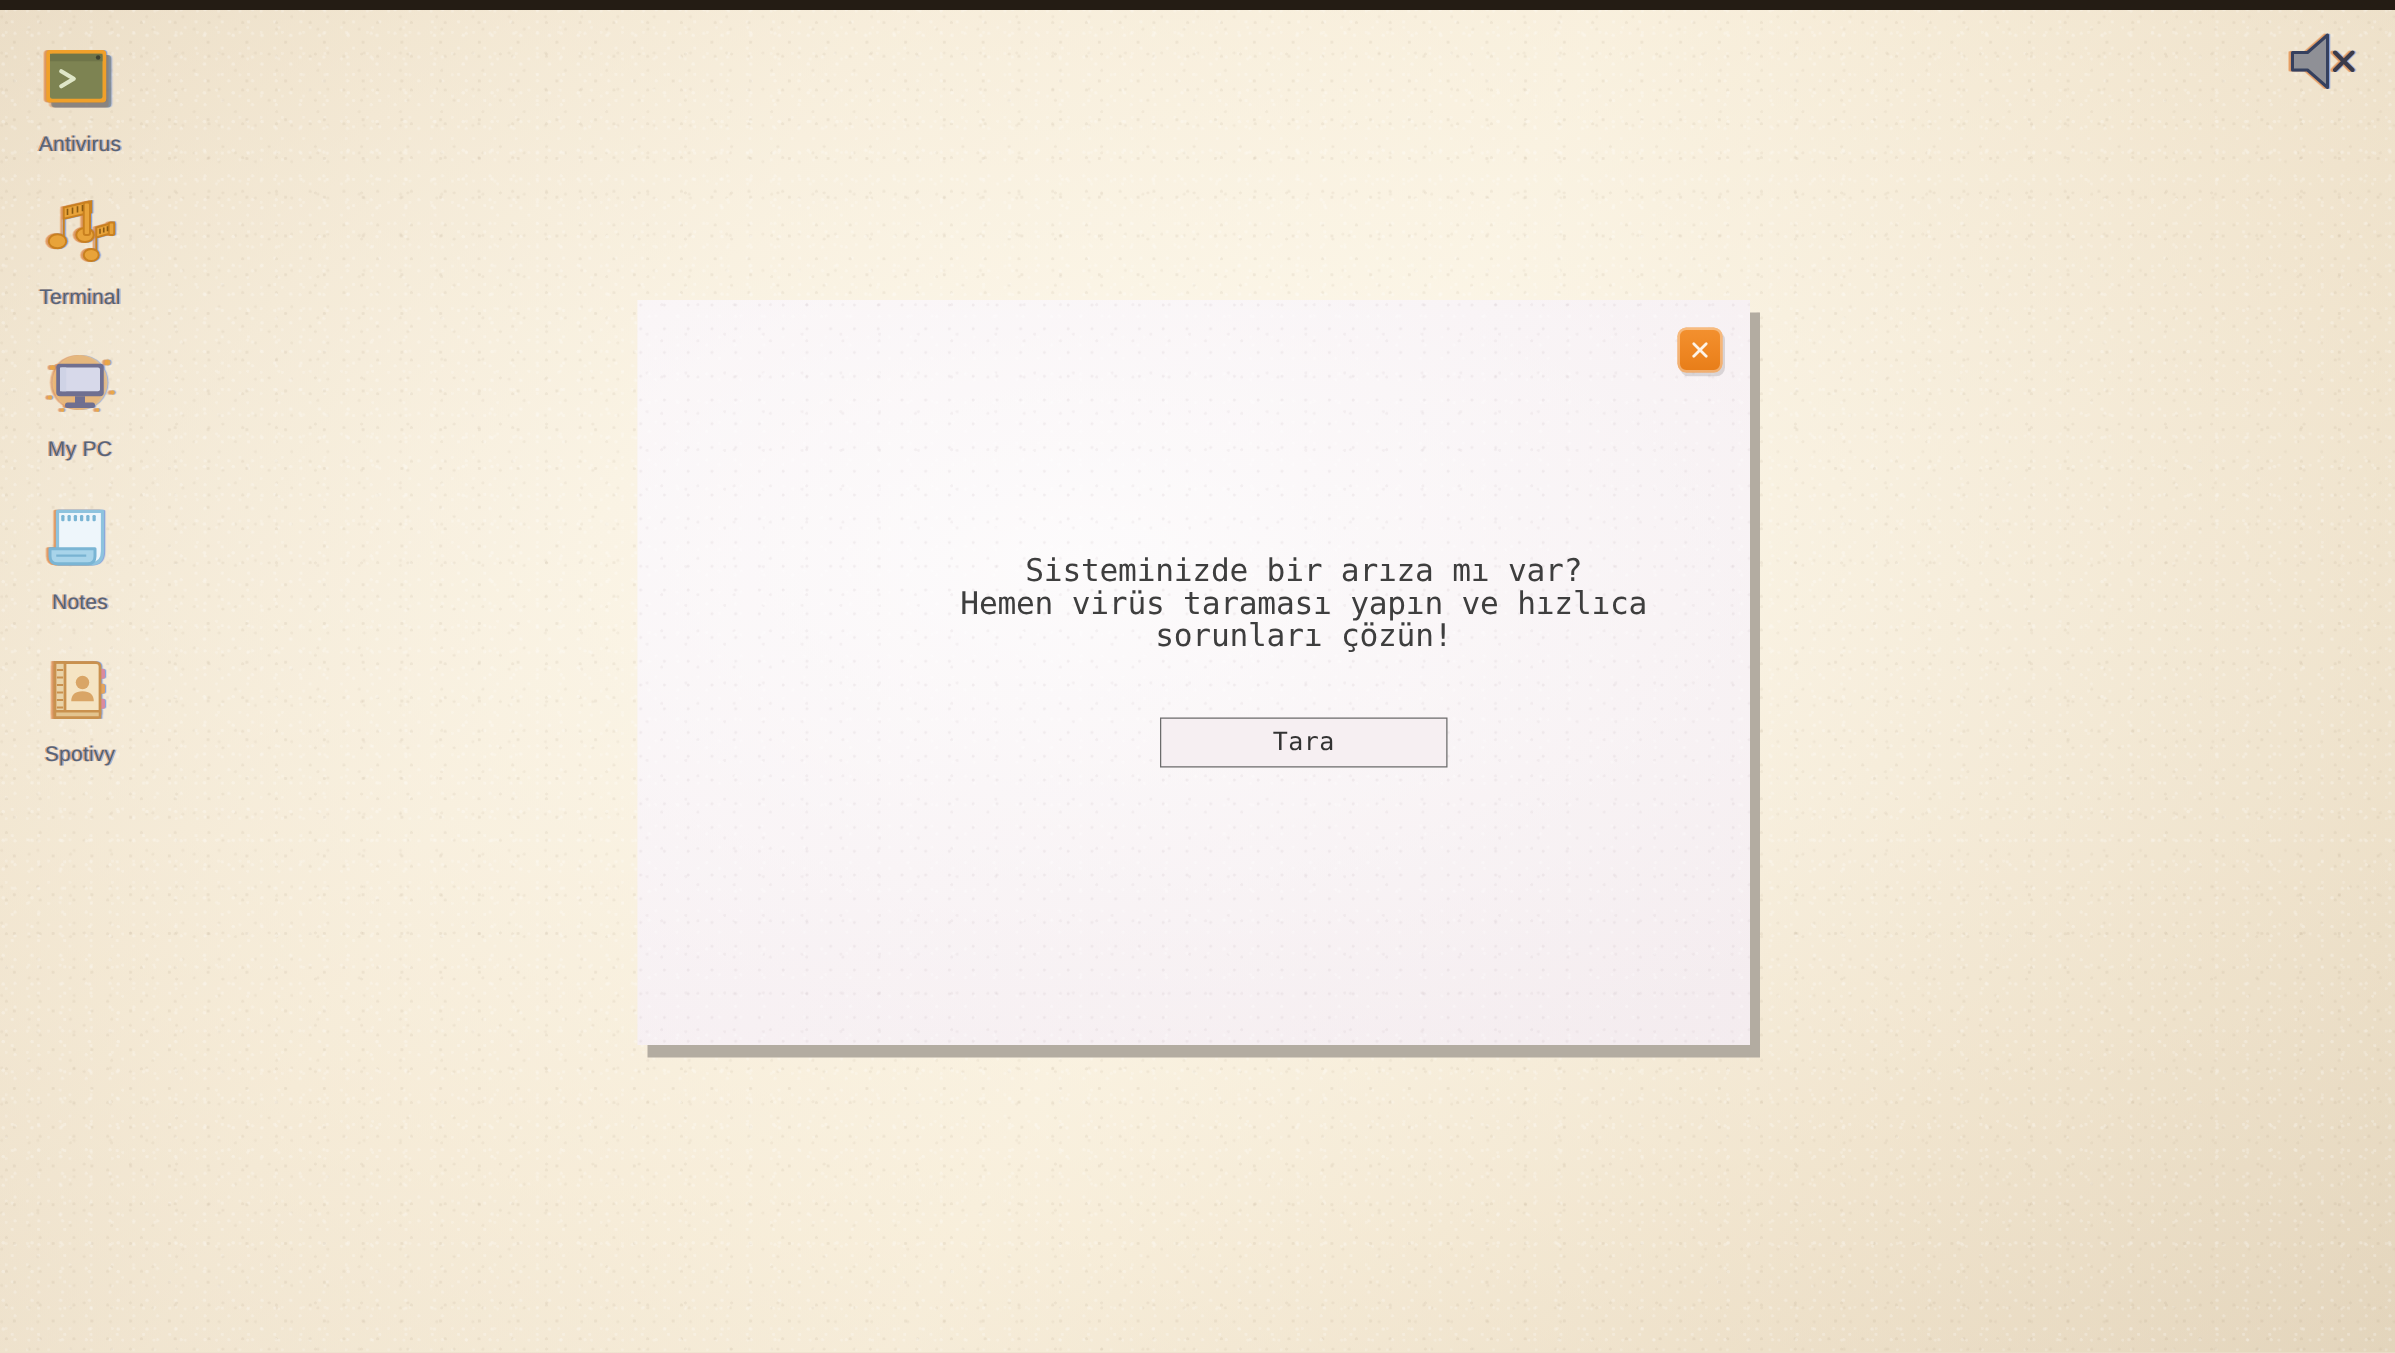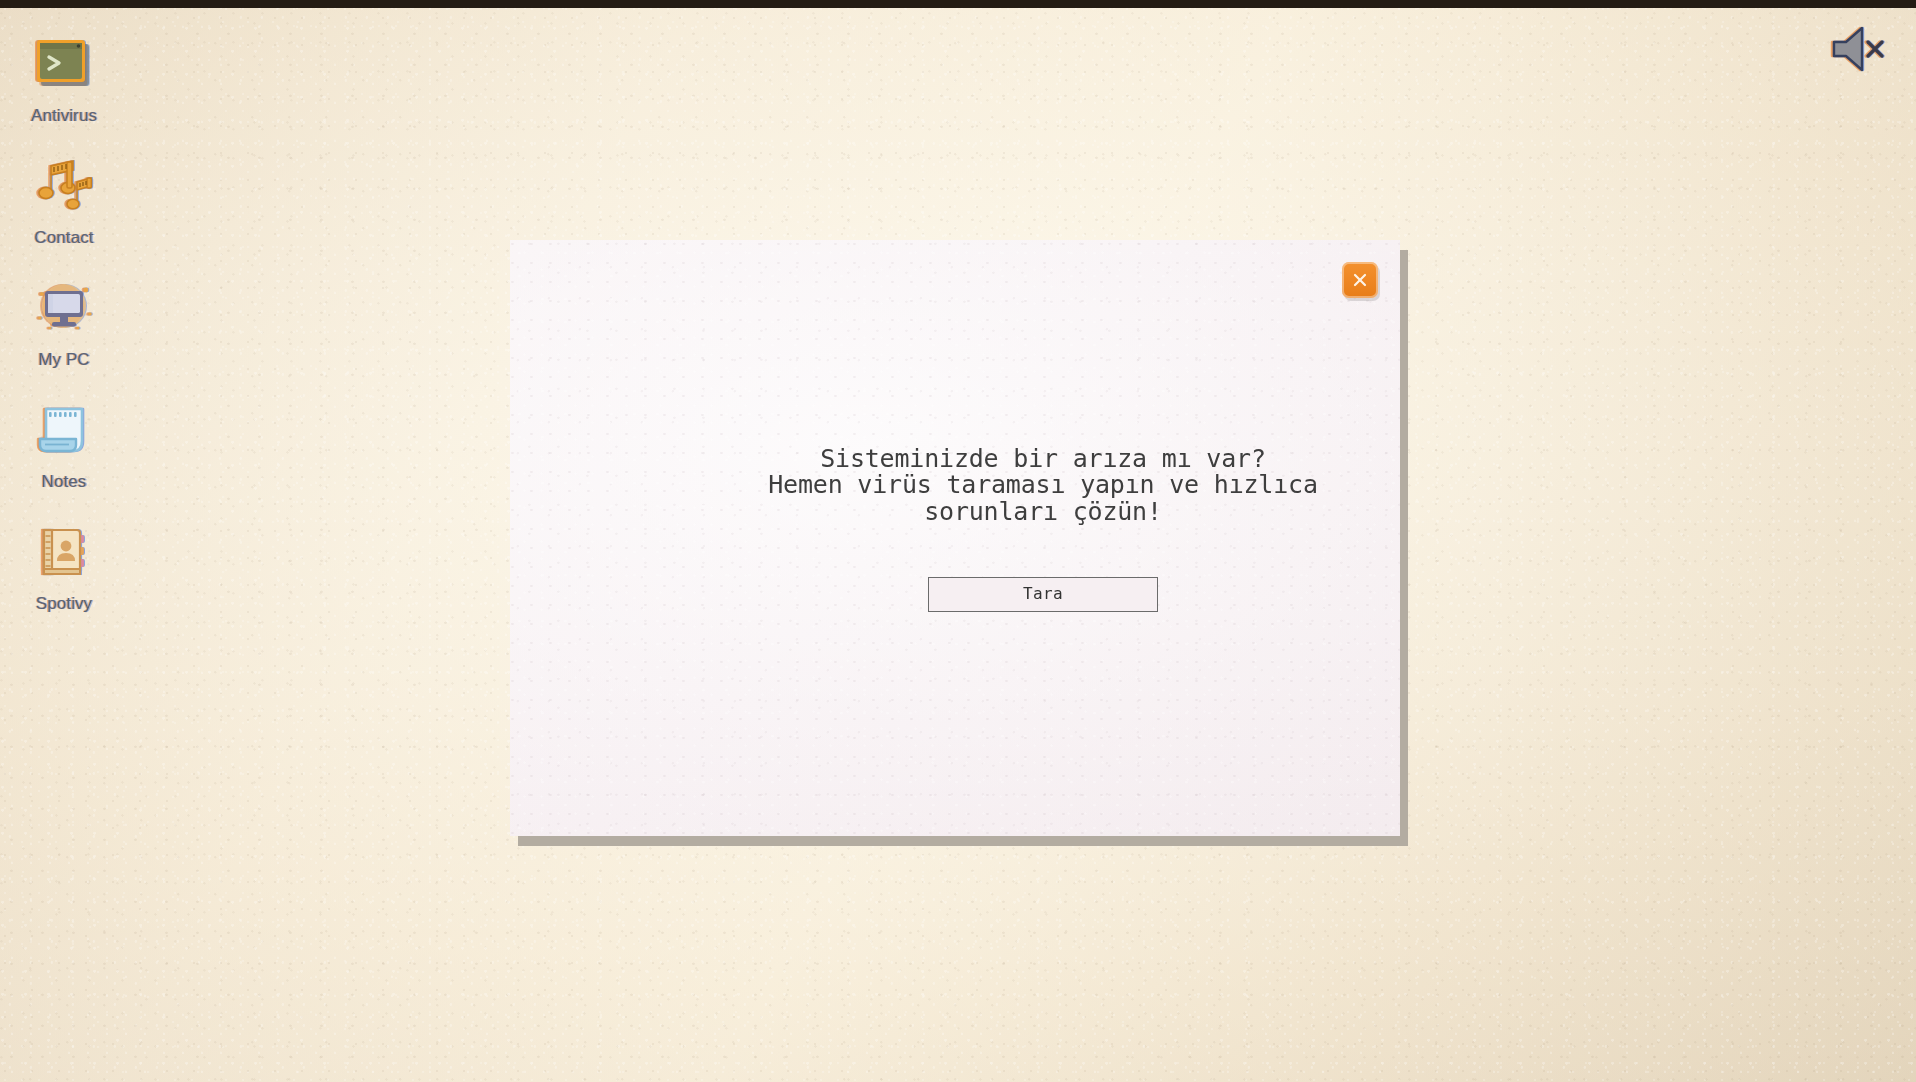--- a/index.html
+++ b/index.html
@@ -177,21 +177,21 @@
     white-space: pre-line;
     margin-top: -18px;
   }
   #scan-button {
     margin-top: 52px;
     min-width: 160px;
     padding: 6px 34px 8px;
     background: #f6eff2;
     border: 1.6px solid #6b6b6b;
     font-family: "DejaVu Sans Mono", monospace;
-    font-size: 16px;
+    font-size: 20px;
     color: #333333;
     letter-spacing: 0.4px;
     text-align: center;
     cursor: pointer;
   }
 </style>
 </head>
 <body>
 
 <div id="desktop">
@@ -231,21 +231,21 @@
             <line x1="21" y1="11" x2="21" y2="16"></line>
             <line x1="25" y1="10" x2="25" y2="15"></line>
             <line x1="29" y1="9" x2="29" y2="14"></line>
             <line x1="33" y1="8" x2="33" y2="13"></line>
             <line x1="47" y1="27" x2="47" y2="31"></line>
             <line x1="50" y1="26" x2="50" y2="30"></line>
             <line x1="53" y1="25" x2="53" y2="29"></line>
           </g>
         </svg>
       </div>
-      <div class="label">Contact</div>
+      <div class="label">Terminal</div>
     </div>
 
     <div class="desk-icon">
       <div class="glyph">
         <svg class="chrom" width="64" height="60" viewBox="0 0 64 60">
           <circle cx="32" cy="28" r="22" fill="#f3c27a" opacity="0.75"></circle>
           <g fill="#f0a840" opacity="0.9">
             <circle cx="10" cy="16" r="2"></circle>
             <circle cx="54" cy="12" r="2.4"></circle>
             <circle cx="58" cy="36" r="1.8"></circle>

